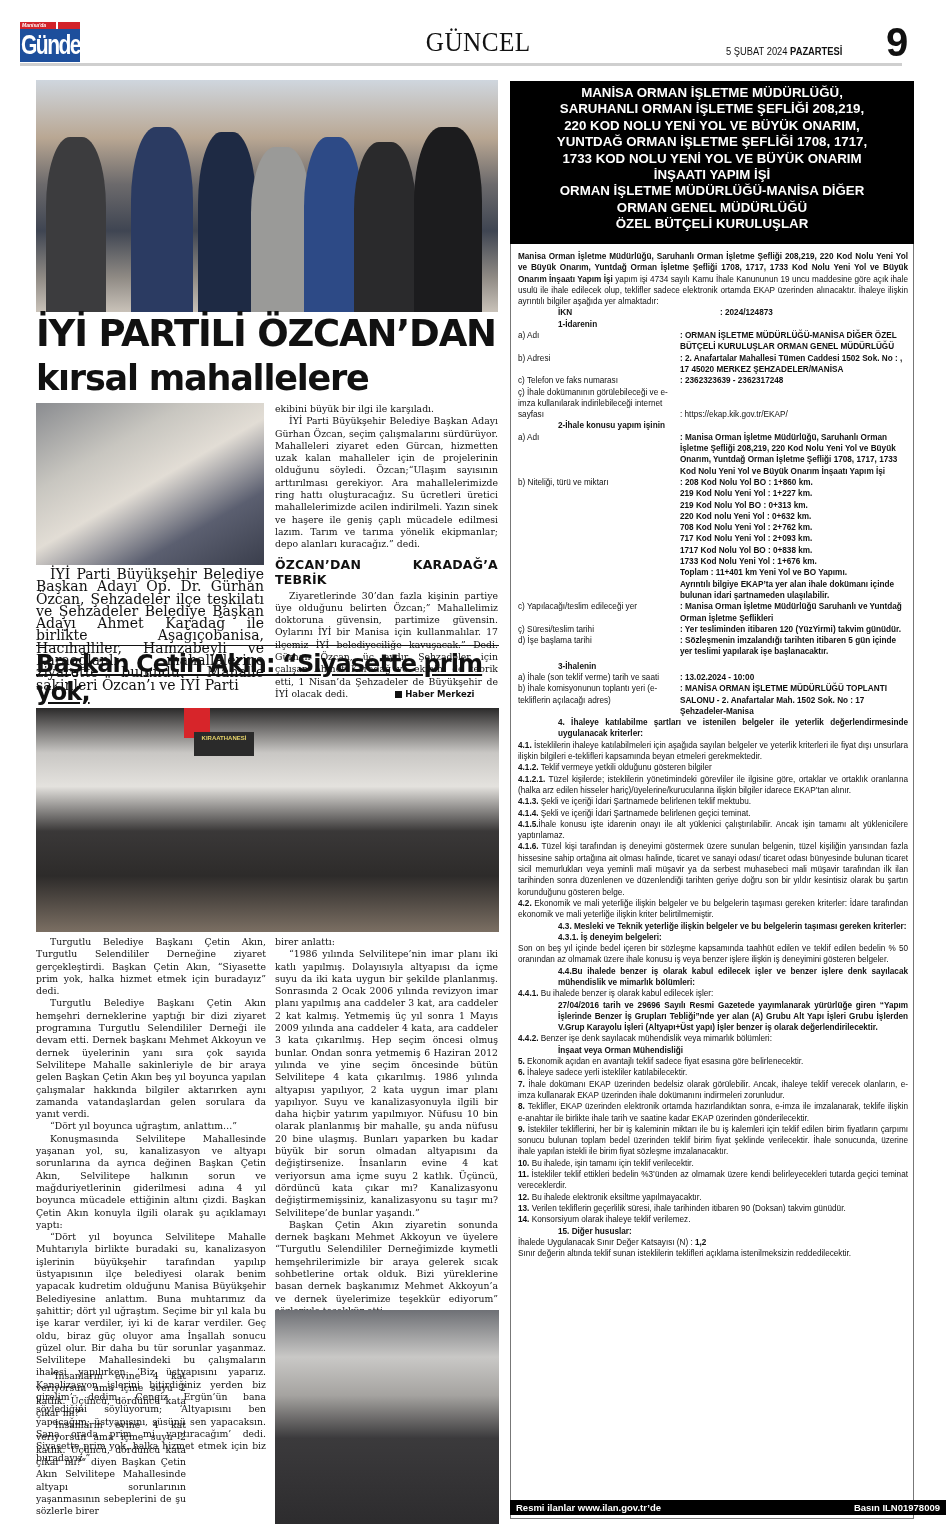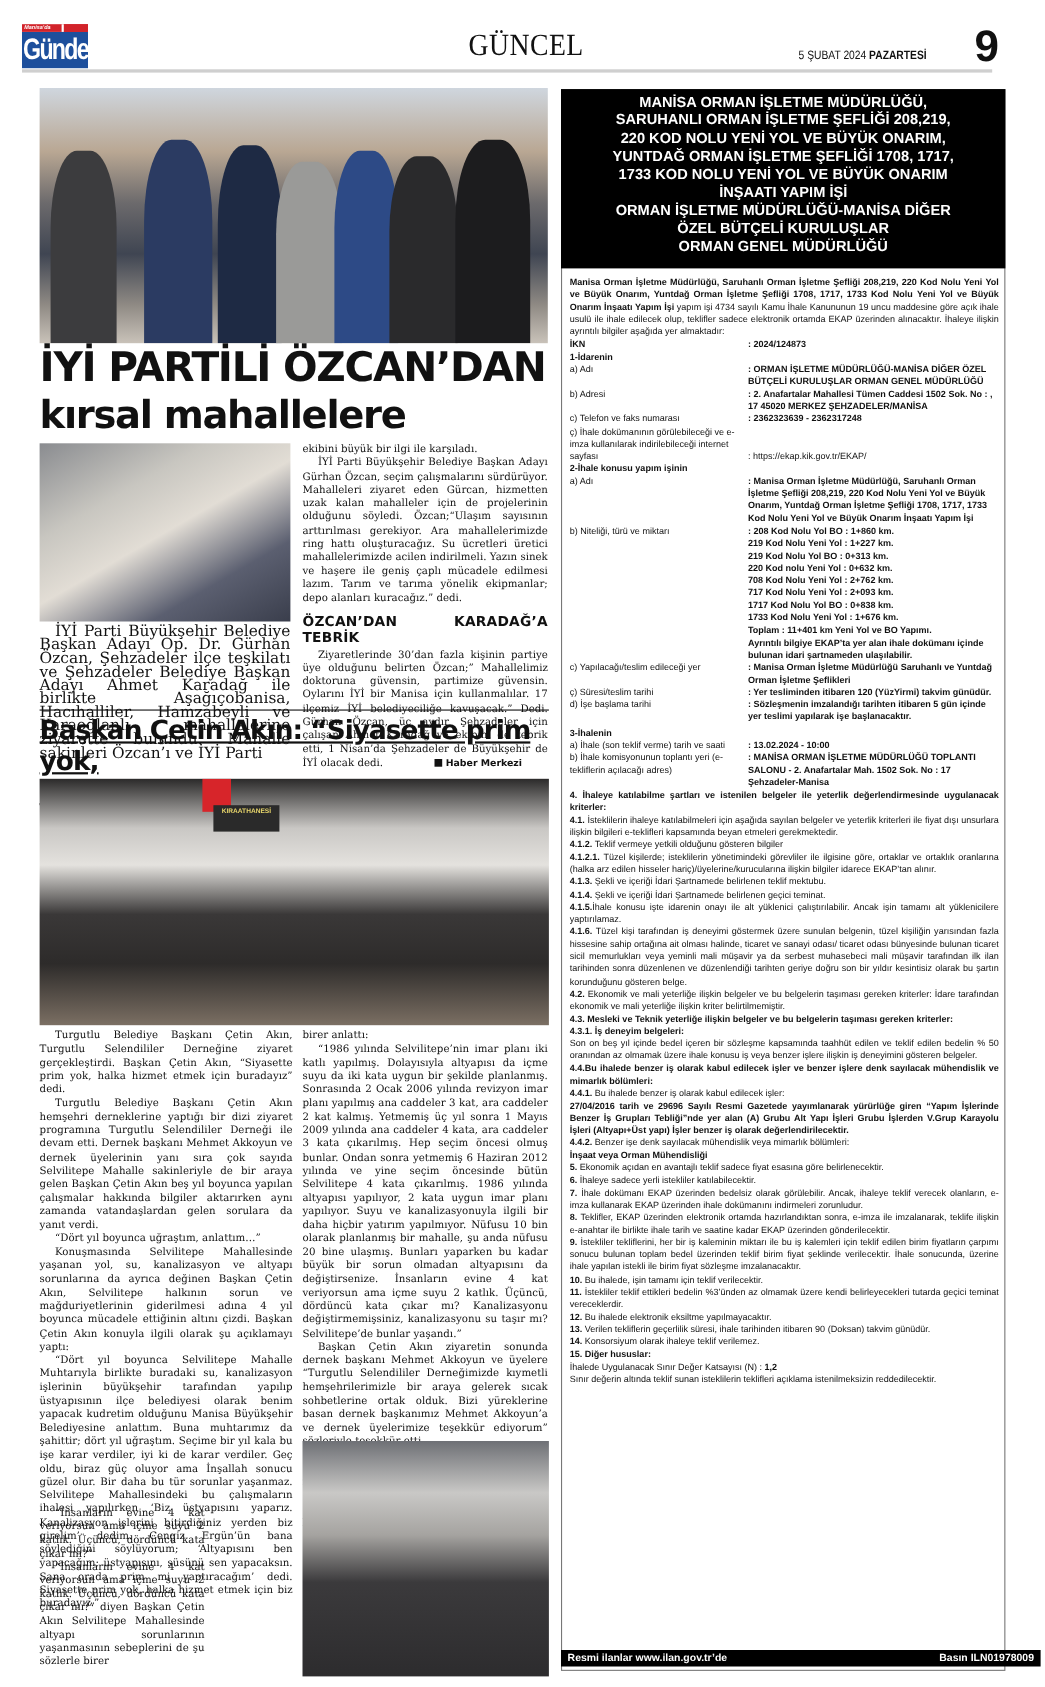--- a/index.html
+++ b/index.html
@@ -48,21 +48,21 @@
 
   
   .notice { position: absolute; left: 510px; top: 81px; width: 404px; height: 1438px; border: 1px solid #777; }
   .notice-title { position: absolute; left: 510px; top: 81px; width: 404px; height: 163px; background: #000; color: #fff; font: bold 13.3px "Liberation Sans", sans-serif; line-height: 16.4px; text-align: center; padding-top: 4px; }
   .notice-body { position: absolute; left: 518px; top: 251px; width: 390px; font: 8.2px "Liberation Sans", sans-serif; line-height: 11.3px; color: #111; }
   .notice-body p { text-align: justify; }
   .kv { display: flex; }
   .kv .k { width: 162px; flex: none; }
   .kv .v { flex: 1; font-weight: bold; }
   .kv .v.normal { font-weight: normal; }
-  .bold { font-weight: bold; }
+  .bold { font-weight: bold; margin-left: 40px; }
   .notice-foot { position: absolute; left: 510px; top: 1500px; width: 436px; height: 15px; background: #000; color: #fff; font: bold 9.5px "Liberation Sans", sans-serif; line-height: 15px; padding: 0 6px; display: flex; justify-content: space-between; }
 </style>
 </head>
 <body>
 
 <header class="masthead">
   <div class="logo">
     <div class="blue"></div>
     <div class="red-top"></div>
     <div class="red-top2"></div>
@@ -134,22 +134,22 @@
 
 <div class="notice"></div>
 <div class="notice-title">
   <div>MANİSA ORMAN İŞLETME MÜDÜRLÜĞÜ,</div>
   <div>SARUHANLI ORMAN İŞLETME ŞEFLİĞİ 208,219,</div>
   <div>220 KOD NOLU YENİ YOL VE BÜYÜK ONARIM,</div>
   <div>YUNTDAĞ ORMAN İŞLETME ŞEFLİĞİ 1708, 1717,</div>
   <div>1733 KOD NOLU YENİ YOL VE BÜYÜK ONARIM</div>
   <div>İNŞAATI YAPIM İŞİ</div>
   <div>ORMAN İŞLETME MÜDÜRLÜĞÜ-MANİSA DİĞER</div>
+  <div>ORMAN GENEL MÜDÜRLÜĞÜ</div>
   <div>ÖZEL BÜTÇELİ KURULUŞLAR</div>
-  <div>ORMAN GENEL MÜDÜRLÜĞÜ</div>
 </div>
 
 <div class="notice-body">
   <p><b>Manisa Orman İşletme Müdürlüğü, Saruhanlı Orman İşletme Şefliği 208,219, 220 Kod Nolu Yeni Yol ve Büyük Onarım, Yuntdağ Orman İşletme Şefliği 1708, 1717, 1733 Kod Nolu Yeni Yol ve Büyük Onarım İnşaatı Yapım İşi</b><span> yapım işi 4734 sayılı Kamu İhale Kanununun 19 uncu maddesine göre açık ihale usulü ile ihale edilecek olup, teklifler sadece elektronik ortamda EKAP üzerinden alınacaktır.  İhaleye ilişkin ayrıntılı bilgiler aşağıda yer almaktadır:</span></p>
   <div class="kv bold">
       <span class="k">İKN</span>
       <span class="v">: 2024/124873</span>
     </div>
   <div class="bold">1-İdarenin</div>
   <div class="kv">

